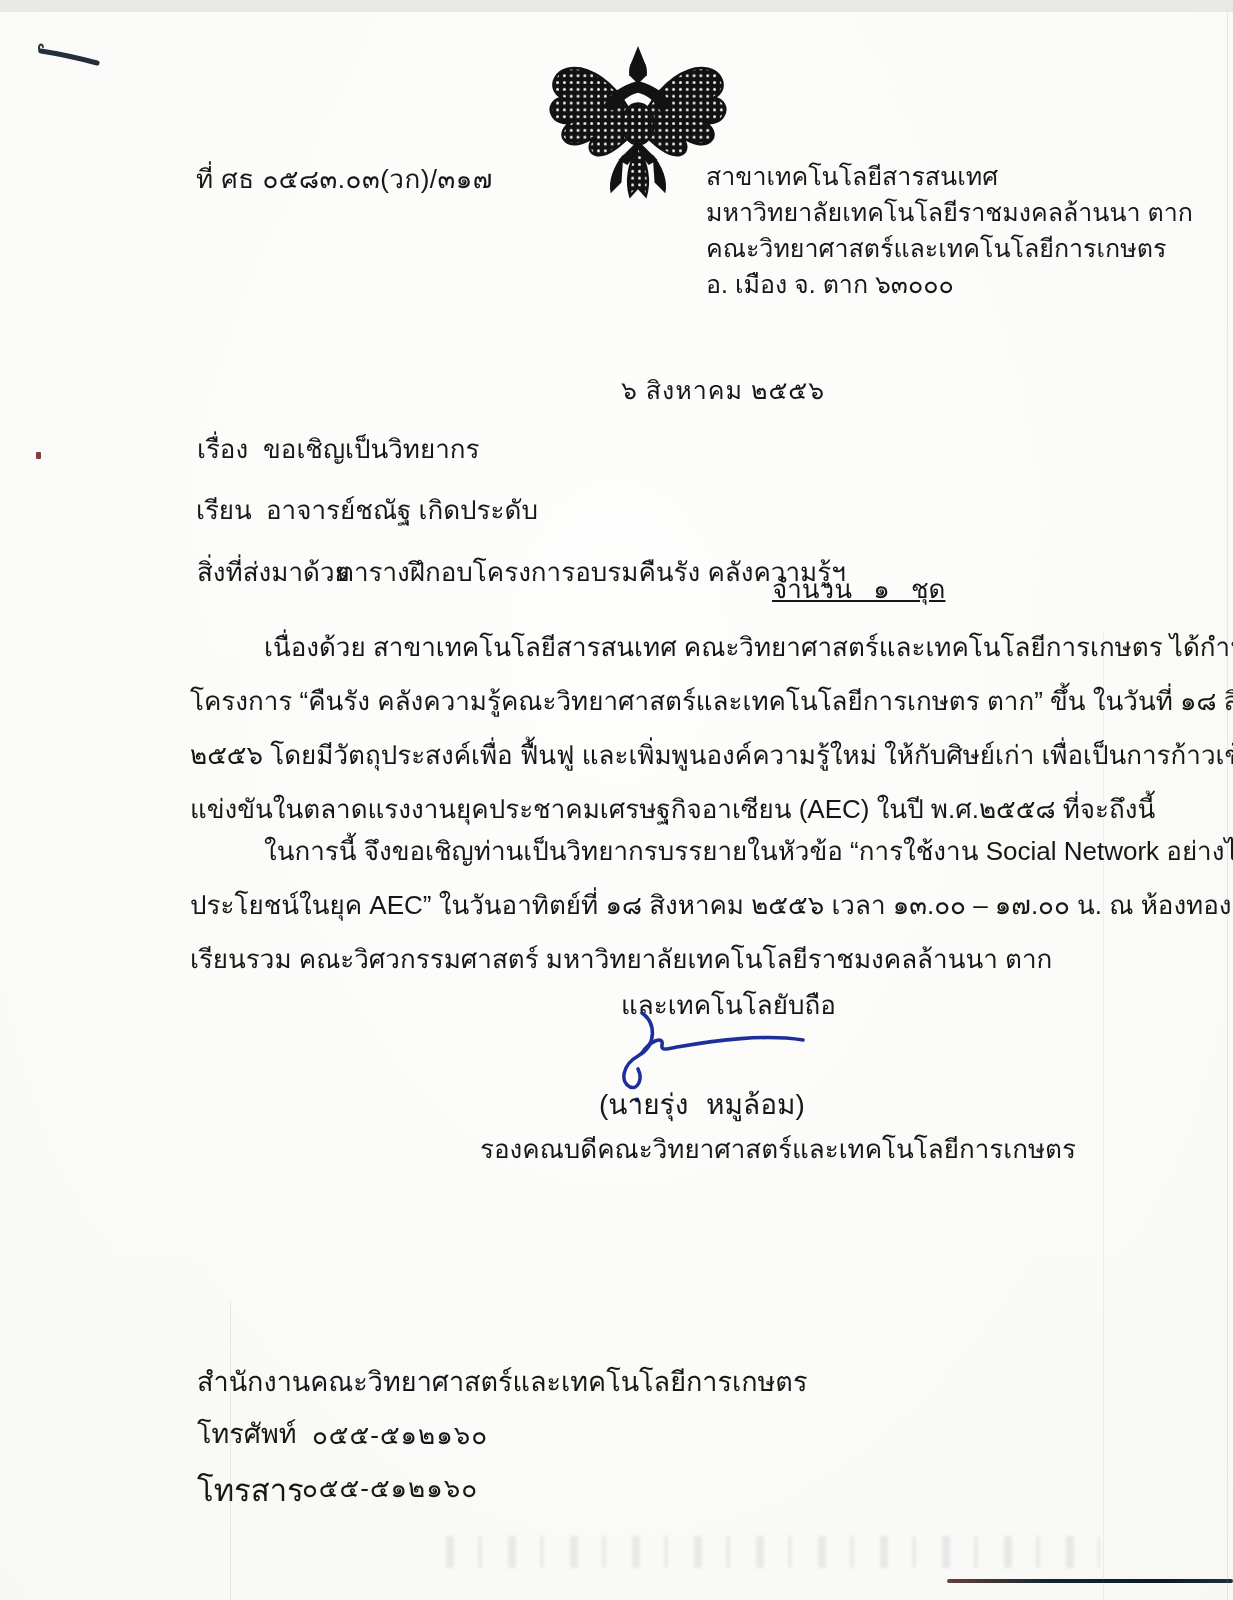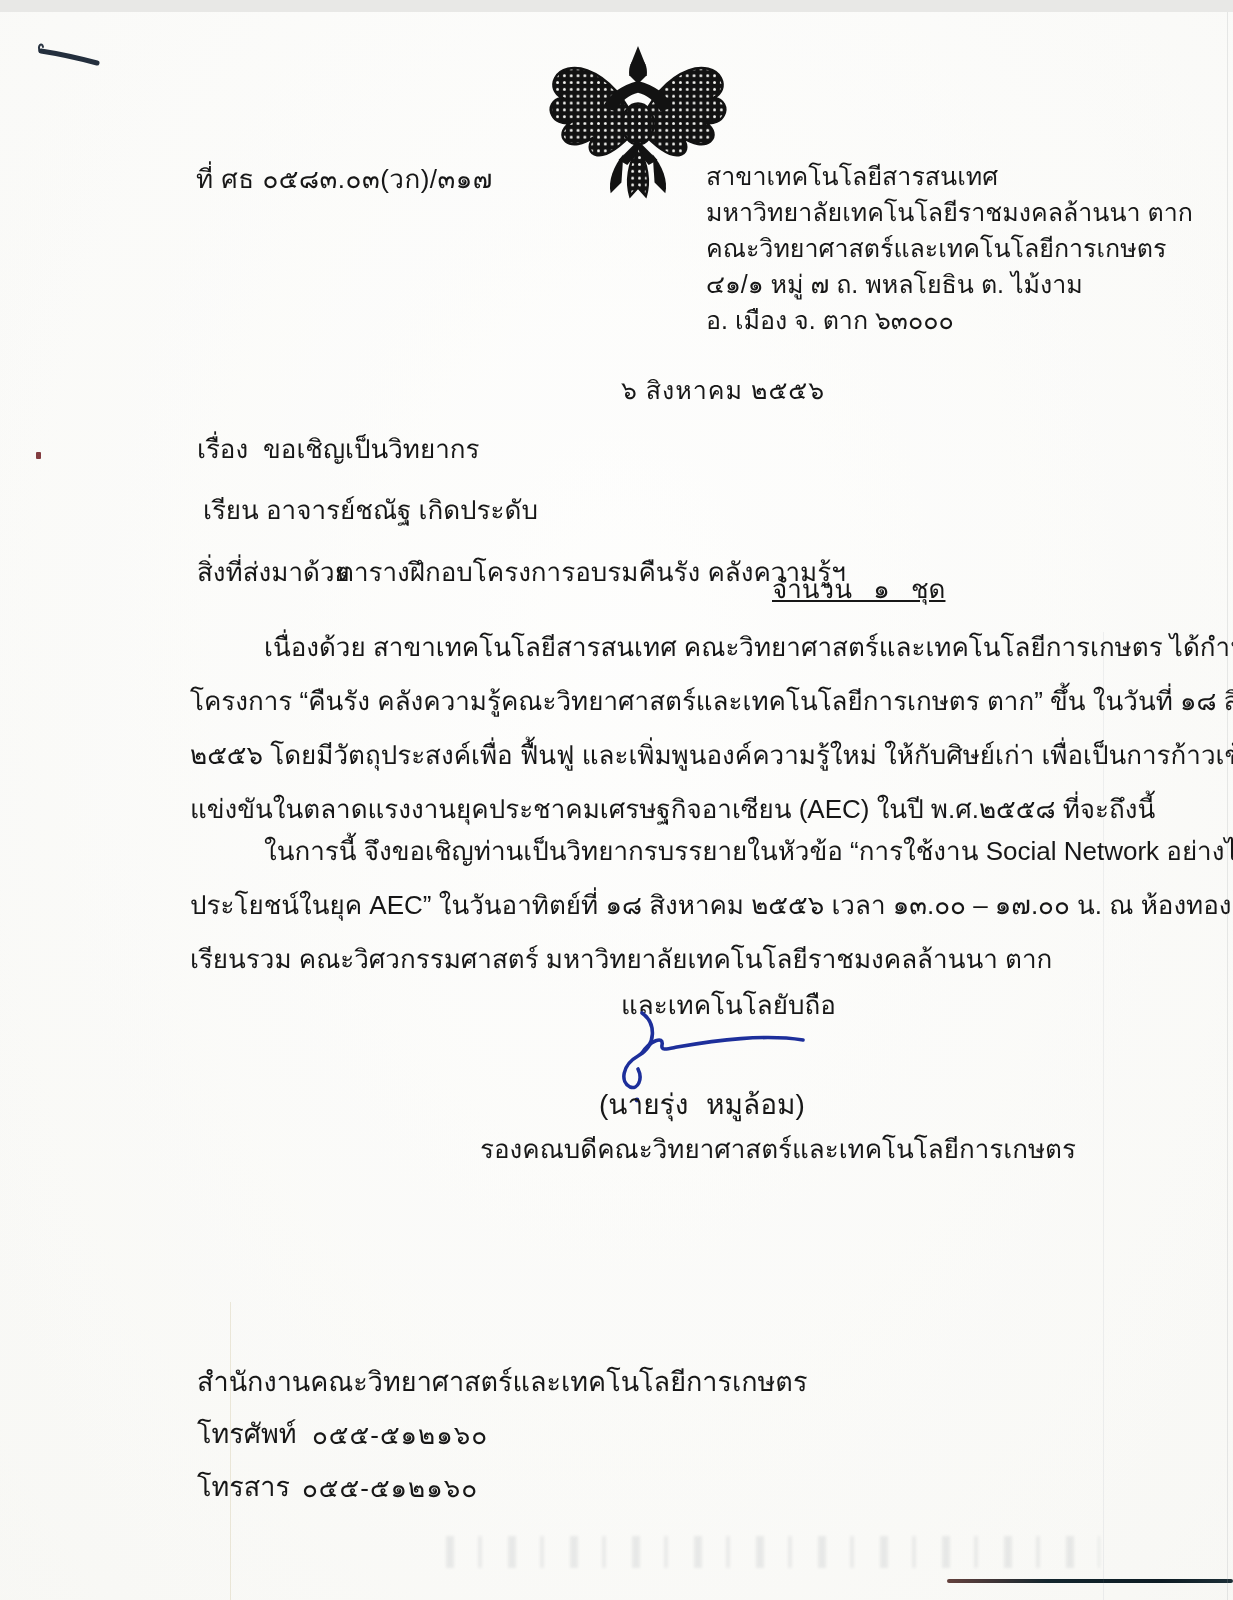--- a/index.html
+++ b/index.html
@@ -16,37 +16,37 @@
     color:#161616;
   }
   .abs{position:absolute;}
   .thai{font-family:"Liberation Sans", sans-serif; color:#171717;}
   .ref{left:196px;top:146px;font-size:26px;letter-spacing:.5px;}
   .addr{left:706px;top:146px;font-size:25px;line-height:36px;white-space:nowrap;}
   .date{left:621px;top:358px;font-size:25px;letter-spacing:1px;}
   .row-label{font-size:26px;white-space:nowrap;}
   .subject-label{left:197px;top:416px;}
   .subject-text{left:263px;top:416px;}
-  .to-label{left:203px;top:477px;}
+  .to-label{left:196px;top:477px;}
   .to-text{left:266px;top:477px;}
   .att-label{left:197px;top:539px;}
   .att-text{left:337px;top:539px;}
   .att-count{left:772px;top:556px;word-spacing:14px;text-decoration:underline;}
   .para{left:190px;width:892px;font-size:26px;line-height:54px;}
   .para .line{white-space:nowrap;}
   .para .indent{padding-left:74px;}
   .p1{top:608px;}
   .p2{top:812px;}
   .closing{left:621px;top:972px;font-size:26px;}
   .signer-name{left:599px;top:1070px;font-size:28px;word-spacing:10px;text-align:center;}
   .signer-title{left:480px;top:1116px;font-size:26px;}
   .footer-office{left:197px;top:1348px;font-size:27px;}
   .footer-tel-label{left:197px;top:1400px;font-size:27px;}
   .footer-tel-num{left:312px;top:1402px;font-size:26px;letter-spacing:1px;}
-  .footer-fax-label{left:197px;top:1453px;font-size:27px;}
+  .footer-fax-label{left:197px;top:1453px;font-size:31px;}
   .footer-fax-num{left:302px;top:1455px;font-size:26px;letter-spacing:1px;}
 
   
   .red-dot{left:36px;top:440px;width:5px;height:7px;background:#6d1b20;opacity:.85;border-radius:1px;}
   .bottom-line{left:947px;top:1567px;width:286px;height:4px;
     background:linear-gradient(to right,#64413d,#13262e 35%,#0d1c24 75%,#1d3038);border-radius:2px;}
   .ghost-strip{left:420px;top:1524px;width:680px;height:32px;opacity:.10;filter:blur(1.5px);
     background:repeating-linear-gradient(90deg, transparent 0 26px, #55606a 26px 34px, transparent 34px 58px, #6a7078 58px 62px);}
   .crease-a{left:230px;top:1290px;width:1px;height:310px;background:#a98f4e;opacity:.18;}
   .crease-b{left:1103px;top:620px;width:1px;height:980px;background:#7a8490;opacity:.10;}
@@ -88,21 +88,20 @@
 
     <path d="M100 104 C91 121 87 138 92 155 L100 146 L108 155 C113 138 109 121 100 104 Z" fill="url(#lace)" stroke="#121212" stroke-width="2.5"></path>
     <path d="M85 112 C75 124 69 139 72 152 L83 141 Z" fill="#121212"></path>
     <path d="M115 112 C125 124 131 139 128 152 L117 141 Z" fill="#121212"></path>
   </svg>
 
   <div class="abs thai addr">
     <div>สาขาเทคโนโลยีสารสนเทศ</div>
     <div>มหาวิทยาลัยเทคโนโลยีราชมงคลล้านนา ตาก</div>
     <div>คณะวิทยาศาสตร์และเทคโนโลยีการเกษตร</div>
-    <div>๔๑/๑ หมู่ ๗ ถ. พหลโยธิน ต. ไม้งาม</div>
     <div>อ. เมือง จ. ตาก ๖๓๐๐๐</div>
   </div>
 
   <div class="abs thai date">๖ สิงหาคม ๒๕๕๖</div>
 
   <div class="abs thai row-label subject-label">เรื่อง</div>
   <div class="abs thai row-label subject-text">ขอเชิญเป็นวิทยากร</div>
 
   <div class="abs thai row-label to-label">เรียน</div>
   <div class="abs thai row-label to-text">อาจารย์ชณัฐ เกิดประดับ</div>

